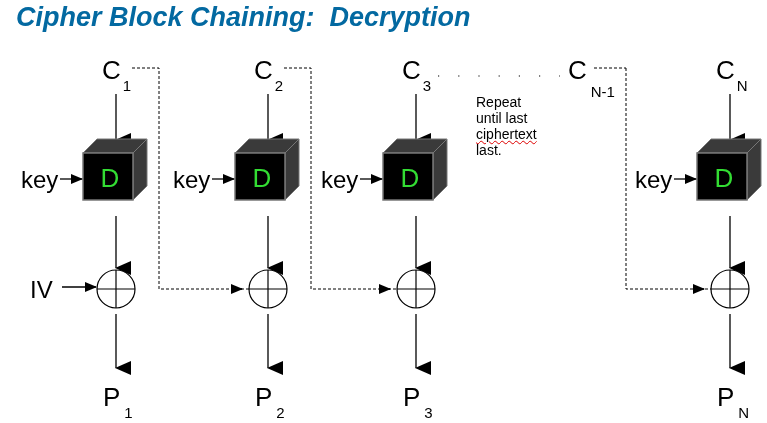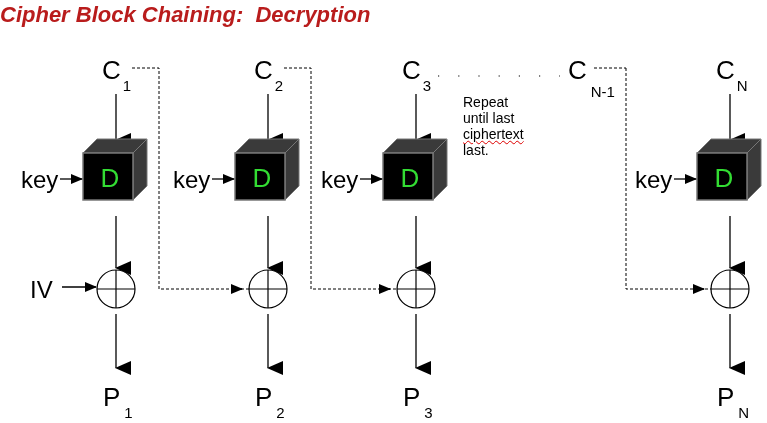--- a/index.html
+++ b/index.html
@@ -1,20 +1,20 @@
 <!DOCTYPE html>
 <html><head>
 <meta charset="utf-8">
 <style>
   html, body { margin:0; padding:0; background:#ffffff; }
   body { width:767px; height:423px; position:relative; overflow:hidden; font-family:"Liberation Sans", sans-serif; }
-  #title { position:absolute; left:0; top:2px; font-size:22px; font-weight:bold; font-style:italic; color:#b91c1c; white-space:pre; }
+  #title { position:absolute; left:16px; top:2px; font-size:27px; font-weight:bold; font-style:italic; color:#0369a1; white-space:pre; }
   svg { position:absolute; left:0; top:0; }
   .lbl { font-family:"Liberation Sans", sans-serif; fill:#000; }
-  .note { position:absolute; left:463px; top:94px; font-size:14px; line-height:16px; color:#000; }
+  .note { position:absolute; left:476px; top:94px; font-size:14px; line-height:16px; color:#000; }
   .note .sq { text-decoration: underline wavy #d00; text-decoration-thickness:1px;text-align:right; }
 </style>
 </head>
 <body>
 
 <div id="title">Cipher Block Chaining:  Decryption</div>
 
 <svg id="diagram" width="767" height="423" viewBox="0 0 767 423" xmlns="http://www.w3.org/2000/svg">
   <defs>
     <marker id="ah" markerWidth="12" markerHeight="10" refX="11" refY="5" orient="auto" markerUnits="userSpaceOnUse">

